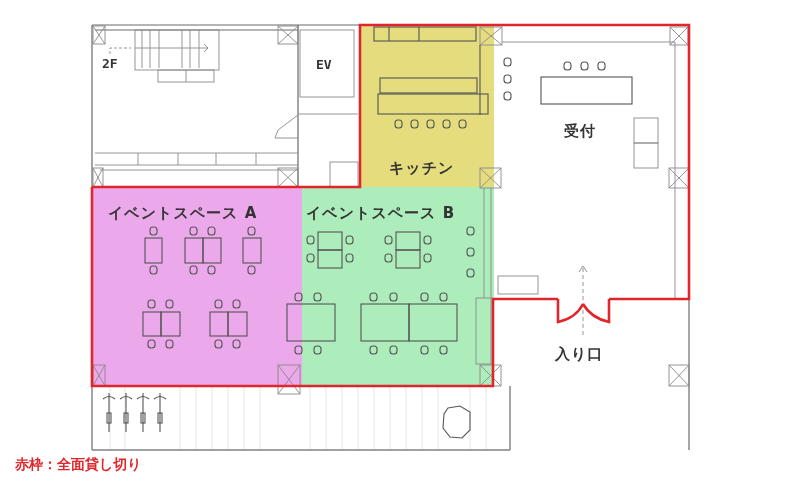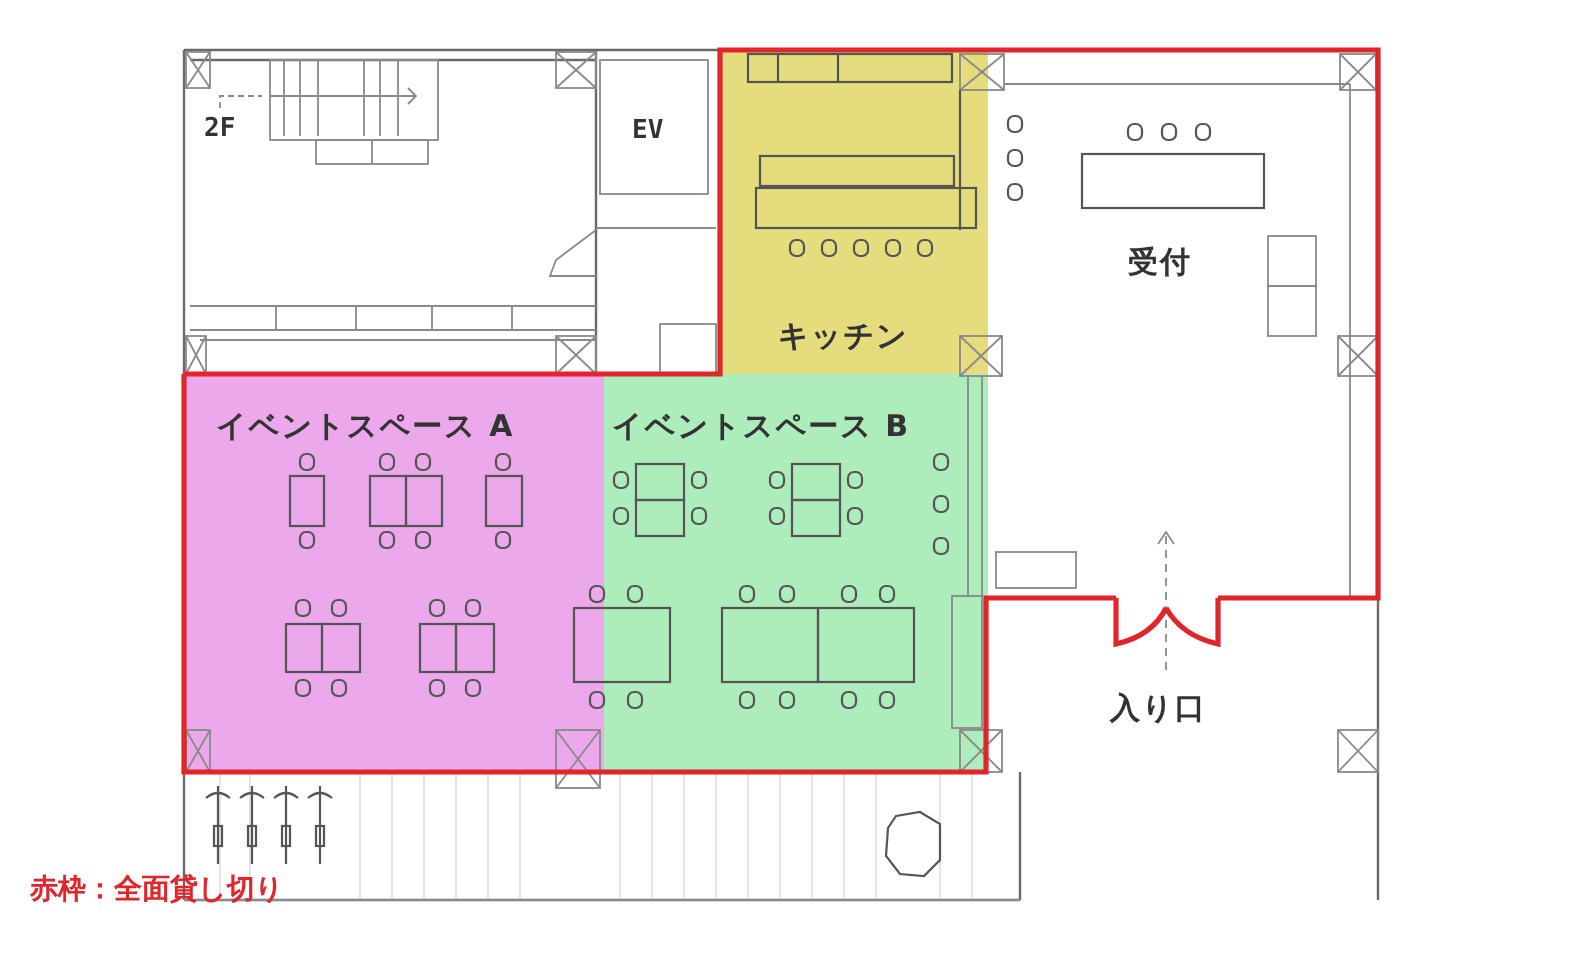--- a/index.html
+++ b/index.html
@@ -7,21 +7,21 @@
          font-family: "DejaVu Sans", sans-serif; }
   svg { position: absolute; left: 0; top: 0; }
   .wall { stroke: #6a6a6a; stroke-width: 1.2; fill: none; }
   .thin { stroke: #8a8a8a; stroke-width: 0.9; fill: none; }
   .furn { stroke: #555; stroke-width: 1.1; fill: none; }
   .chair { stroke: #555; stroke-width: 1.1; fill: none; }
   .red { stroke: #e0262b; stroke-width: 2.6; fill: none; }
   .lbl { fill: #333; font-family: "DejaVu Sans", sans-serif; font-weight: bold; }
   .lbl-room { font-size: 15px; letter-spacing: 1px; }
   .lbl-small { font-family: "DejaVu Sans Mono", monospace; font-size: 13px; }
-  .legend { position: absolute; left: 15px; top: 436px; font-size: 14px; font-weight: bold;
+  .legend { position: absolute; left: 15px; top: 456px; font-size: 14px; font-weight: bold;
             color: #e0262b; font-family: Liberation Sans, sans-serif; }
 </style>
 </head>
 <body>
 
 <svg width="786" height="483" viewBox="0 0 786 483">
 
   <rect x="92" y="187" width="210" height="199" fill="#eba8ea"></rect>
   <rect x="302" y="187" width="192" height="199" fill="#adecbb"></rect>
   <rect x="360" y="25" width="134" height="162" fill="#e4dc7d"></rect>

